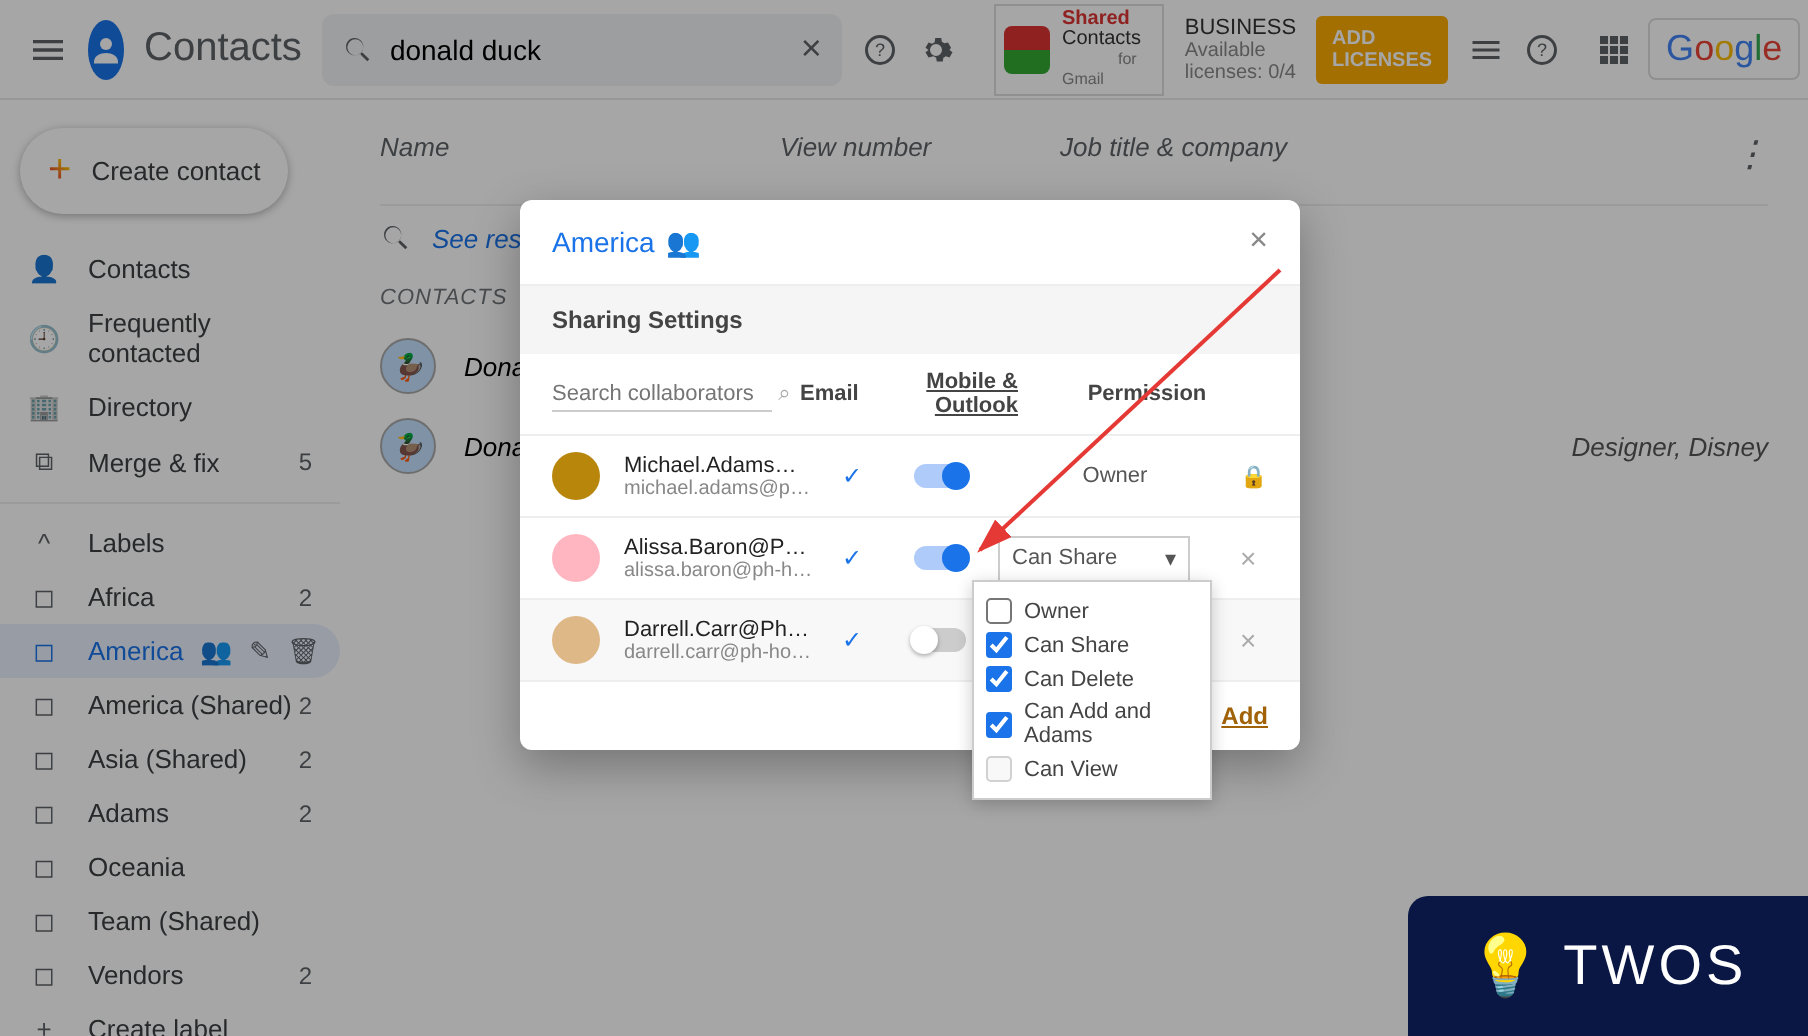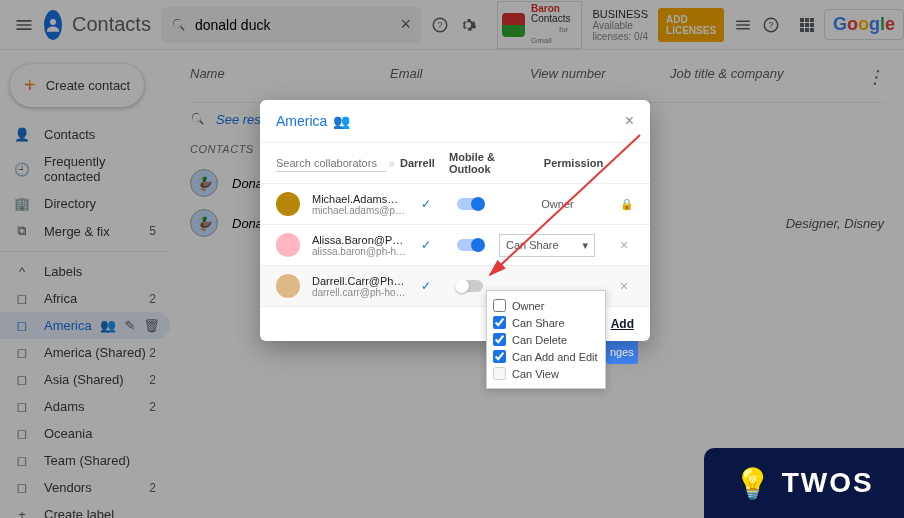--- a/index.html
+++ b/index.html
@@ -12,21 +12,21 @@
 .search-bar { flex: 0 0 260px; height: 36px; background: #f1f3f4; border-radius: 6px; display: flex; align-items: center; padding: 0 10px; gap: 8px; }
 .search-bar input { border: none; background: transparent; flex: 1; font-size: 14px; outline: none; }
 .hdr-spacer { flex: 1; }
 .shared-box { display: flex; align-items: center; border: 1px solid #ddd; padding: 2px 4px; gap: 6px; }
 .shared-icon { width: 30px; height: 24px; background: linear-gradient(#d33,#d33 50%,#3a3 50%); border-radius: 4px; }
 .shared-text { font-size: 10px; line-height: 10px; color: #333; }
 .shared-text b { color: #d33; }
 .biz-box { font-size: 10px; color: #888; }
 .biz-box .t { font-size: 11px; color: #333; }
 .add-lic { background: #f9ab00; color: #fff; font-size: 10px; padding: 6px 8px; border-radius: 3px; font-weight: bold; }
-.google-logo { font-size: 18px; font-weight: bold; padding: 4px 8px; border: 1px solid #ddd; border-radius: 4px; }
+.google-logo { font-size: 18px; font-weight: normal; padding: 4px 8px; border: 1px solid #ddd; border-radius: 4px; }
 .app-sq { width: 14px; height: 14px; display: grid; grid-template-columns: repeat(3,1fr); grid-template-rows: repeat(3,1fr); gap: 1px; }
 .app-sq div { background: #5f6368; }
 .layout { display: flex; height: calc(100% - 50px); }
 .sidebar { width: 170px; padding-top: 10px; font-size: 13px; }
 .create-btn { margin: 4px 10px 14px; padding: 10px 14px; border-radius: 22px; display: flex; align-items: center; gap: 10px; box-shadow: 0 1px 4px rgba(0,0,0,0.3); width: fit-content; background: #fff; color: #3c4043; font-weight: 500; }
 .create-plus { font-size: 20px; background: linear-gradient(45deg,#4285f4,#ea4335,#fbbc05,#34a853); -webkit-background-clip: text; color: transparent; }
 .nav-item { display: flex; align-items: center; gap: 14px; padding: 6px 14px; color: #3c4043; border-radius: 0 14px 14px 0; position: relative; }
 .nav-item .cnt { position: absolute; right: 14px; color: #5f6368; font-size: 12px; }
 .nav-item.active { background: #e8f0fe; color: #1a73e8; }
 .nav-item .nicon { width: 16px; text-align: center; color: #5f6368; font-size: 13px; }
@@ -41,21 +41,21 @@
 .row-av { width: 28px; height: 28px; border-radius: 50%; background: #c4e0ff; border: 1px solid #aaa; display: flex; align-items: center; justify-content: center; overflow: hidden; }
 .row-job { margin-left: auto; color: #555; }
 .more-v { margin-left: auto; color: #5f6368; font-size: 18px; }
 
 .modal { position: absolute; left: 260px; top: 100px; width: 390px; background: #fff; border-radius: 6px; box-shadow: 0 8px 24px rgba(0,0,0,0.3); z-index: 100; font-size: 12px; }
 .modal-hd { padding: 12px 16px; border-bottom: 1px solid #eee; display: flex; align-items: center; justify-content: space-between; }
 .modal-hd .t { color: #1a73e8; font-size: 14px; display: flex; align-items: center; gap: 6px; }
 .modal-hd .cls { font-size: 16px; color: #888; cursor: pointer; }
 .modal-band { background: #f5f5f5; padding: 10px 16px; font-size: 12px; color: #444; font-weight: bold; }
 .th-row { display: flex; align-items: center; padding: 8px 16px; gap: 4px; color: #444; font-size: 11px; font-weight: bold; border-bottom: 1px solid #eee; }
-.th-row .c1{width:120px;font-weight:normal;} .th-row .c2{width:45px;} .th-row .c3{width:60px;text-align:left;} .th-row .c4{flex:1;text-align:center;}
+.th-row .c1{width:120px;font-weight:normal;} .th-row .c2{width:45px;} .th-row .c3{width:60px;text-align:right;text-decoration:underline;} .th-row .c4{flex:1;text-align:center;}
 .search-collab { border:none; border-bottom:1px solid #ccc; width:110px; font-size:11px; padding:2px 0; outline:none; color:#888;}
 .m-row { display:flex; align-items:center; padding:8px 16px; gap:4px; border-bottom:1px solid #eee; position:relative;}
 .m-row .av { width:24px; height:24px; border-radius:50%; background:#ddd; margin-right:8px; flex-shrink:0;}
 .m-row .av.a1{background:#b8860b;}.m-row .av.a2{background:#ffb6c1;}.m-row .av.a3{background:#deb887;}
 .m-row .nm { width:95px; overflow:hidden;}
 .m-row .nm .e1{font-size:11px;color:#222;white-space:nowrap;overflow:hidden;text-overflow:ellipsis;}
 .m-row .nm .e2{font-size:10px;color:#888;white-space:nowrap;overflow:hidden;text-overflow:ellipsis;}
 .m-row .chk{color:#1a73e8;width:30px;text-align:center;font-size:12px;}
 .m-row .tog{width:50px;display:flex;justify-content:center;}
 .toggle{width:26px;height:12px;border-radius:6px;position:relative;}
@@ -63,26 +63,26 @@
 .toggle.off{background:#ccc;}.toggle.off::after{content:'';position:absolute;width:14px;height:14px;background:#fff;border-radius:50%;top:-1px;left:-2px;box-shadow:0 1px 2px rgba(0,0,0,.3);}
 .m-row .perm{flex:1;text-align:center;font-size:11px;color:#555;}
 .perm-sel{border:1px solid #ccc;padding:4px 6px;font-size:11px;width:96px;text-align:left;display:flex;justify-content:space-between;align-items:center;}
 .m-row .lock{color:#bbb;font-size:11px;width:14px;}
 .m-row .rmv{color:#aaa;font-size:14px;width:14px;cursor:pointer;}
 .m-row.hl{background:#f8f8f8;}
 .dd{position:absolute;left:486px;top:290px;width:120px;background:#fff;border:1px solid #ccc;box-shadow:0 2px 8px rgba(0,0,0,.2);z-index:200;padding:6px;font-size:11px;}
 .dd label{display:flex;align-items:center;gap:6px;padding:2px 0;color:#444;}
 .dd input[type=checkbox]{accent-color:#1a73e8;}
 .changes-btn{position:absolute;left:606px;top:340px;background:#4285f4;color:#fff;font-size:11px;padding:6px 4px;border-radius:3px;z-index:90;}
-.modal-ft{padding:10px 16px;display:flex;justify-content:flex-end;align-items:flex-start;gap:6px;color:#0f172a;font-size:12px;font-weight:bold;text-decoration:underline;}
+.modal-ft{padding:10px 16px;display:flex;justify-content:flex-end;align-items:flex-start;gap:6px;color:#a16207;font-size:12px;font-weight:bold;text-decoration:underline;}
 .arrow{position:absolute;left:470px;top:130px;z-index:150;}
 
 .wm{position:absolute;right:0;bottom:0;width:200px;height:70px;background:#0a1744;color:#fff;display:flex;align-items:center;justify-content:center;gap:10px;z-index:300;font-family:Georgia,serif;border-top-left-radius:10px;}
 .wm .bulb{font-size:30px;}
-.wm .txt{font-size:28px;font-weight:bold;letter-spacing:2px;}
+.wm .txt{font-size:28px;font-weight:normal;letter-spacing:2px;}
 </style>
 </head>
 <body>
 
 <div class="header">
   <span class="menu-icon">
     <svg width="20" height="20" viewBox="0 0 24 24">
         <path fill="#5f6368" d="M3 6h18v2H3zM3 11h18v2H3zM3 16h18v2H3z"></path>
       </svg>
   </span>
@@ -107,21 +107,21 @@
       </svg>
   </span>
   <span class="icon-btn">
     <svg width="18" height="18" viewBox="0 0 24 24">
         <path fill="#5f6368" d="M12 8a4 4 0 1 0 4 4 4 4 0 0 0-4-4zm9 4l2 1.5-2 3.5-2.4-.9a7 7 0 0 1-1.7 1l-.4 2.5h-4l-.4-2.5a7 7 0 0 1-1.7-1L7 17l-2-3.5L7 12l-2-1.5L7 7l2.4.9a7 7 0 0 1 1.7-1L11.5 4h4l.4 2.5a7 7 0 0 1 1.7 1L20 7l2 3.5z"></path>
       </svg>
   </span>
   <div class="hdr-spacer"></div>
   <div class="shared-box">
     <div class="shared-icon"></div>
-    <div class="shared-text"><b>Baron</b><br><span>Contacts</span><br><span style="font-size:8px;color:#888;margin-left:28px;">for Gmail</span></div>
+    <div class="shared-text"><b>Shared</b><br><span>Contacts</span><br><span style="font-size:8px;color:#888;margin-left:28px;">for Gmail</span></div>
   </div>
   <div class="biz-box">
     <div class="t">BUSINESS</div>
     <div>Available licenses: 0/4</div>
   </div>
   <div class="add-lic">ADD LICENSES</div>
   <span class="icon-btn">
     <svg width="18" height="18" viewBox="0 0 24 24">
         <path fill="#5f6368" d="M3 6h18v2H3zM3 11h18v2H3zM3 16h18v2H3z"></path>
       </svg>
@@ -226,21 +226,20 @@
     <div class="nav-item">
         <span class="nicon">+</span>
         <span>Create label</span>
       </div>
 
   </div>
 
   <div class="main">
     <div class="cols">
       <div>Name</div>
-      <div>Email</div>
       <div>View number</div>
       <div>Job title &amp; company</div>
       <span class="more-v">⋮</span>
     </div>
     <div class="trash-link">
       <svg width="16" height="16" viewBox="0 0 24 24">
           <path fill="#5f6368" d="M15.5 14h-.79l-.28-.27a6.5 6.5 0 1 0-.7.7l.27.28v.79l5 5L20.49 19zM10 16a6 6 0 1 1 6-6 6 6 0 0 1-6 6z"></path>
         </svg>
       <span>See results in Trash</span>
     </div>
@@ -260,23 +259,24 @@
 <div class="overlay"></div>
 
 <div class="modal">
   <div class="modal-hd">
     <span class="t">
         <span>America</span>
         <span>👥</span>
       </span>
     <span class="cls">×</span>
   </div>
+  <div class="modal-band">Sharing Settings</div>
   <div class="th-row">
     <div class="c1"><input class="search-collab" placeholder="Search collaborators" style=""> <span style="color:#aaa;">⌕</span></div>
-    <div class="c2">Darrell</div>
+    <div class="c2">Email</div>
     <div class="c3">Mobile &amp; Outlook</div>
     <div class="c4">Permission</div>
   </div>
   <div class="m-row">
     <div class="av a1"></div>
     <div class="nm">
         <div class="e1">Michael.Adams@P...</div>
         <div class="e2">michael.adams@ph-hol...</div>
       </div>
     <div class="chk">✓</div>
@@ -331,21 +331,21 @@
   <label>
       <input type="checkbox" checked="" style="">
       <span>Can Share</span>
     </label>
   <label>
       <input type="checkbox" checked="" style="">
       <span>Can Delete</span>
     </label>
   <label>
       <input type="checkbox" checked="" style="">
-      <span>Can Add and Edit</span>
+      <span>Can Add and Adams</span>
     </label>
   <label>
       <input type="checkbox" disabled="" style="">
       <span>Can View</span>
     </label>
 </div>
 
 <div class="changes-btn">nges</div>
 
 <svg class="arrow" width="180" height="170">

